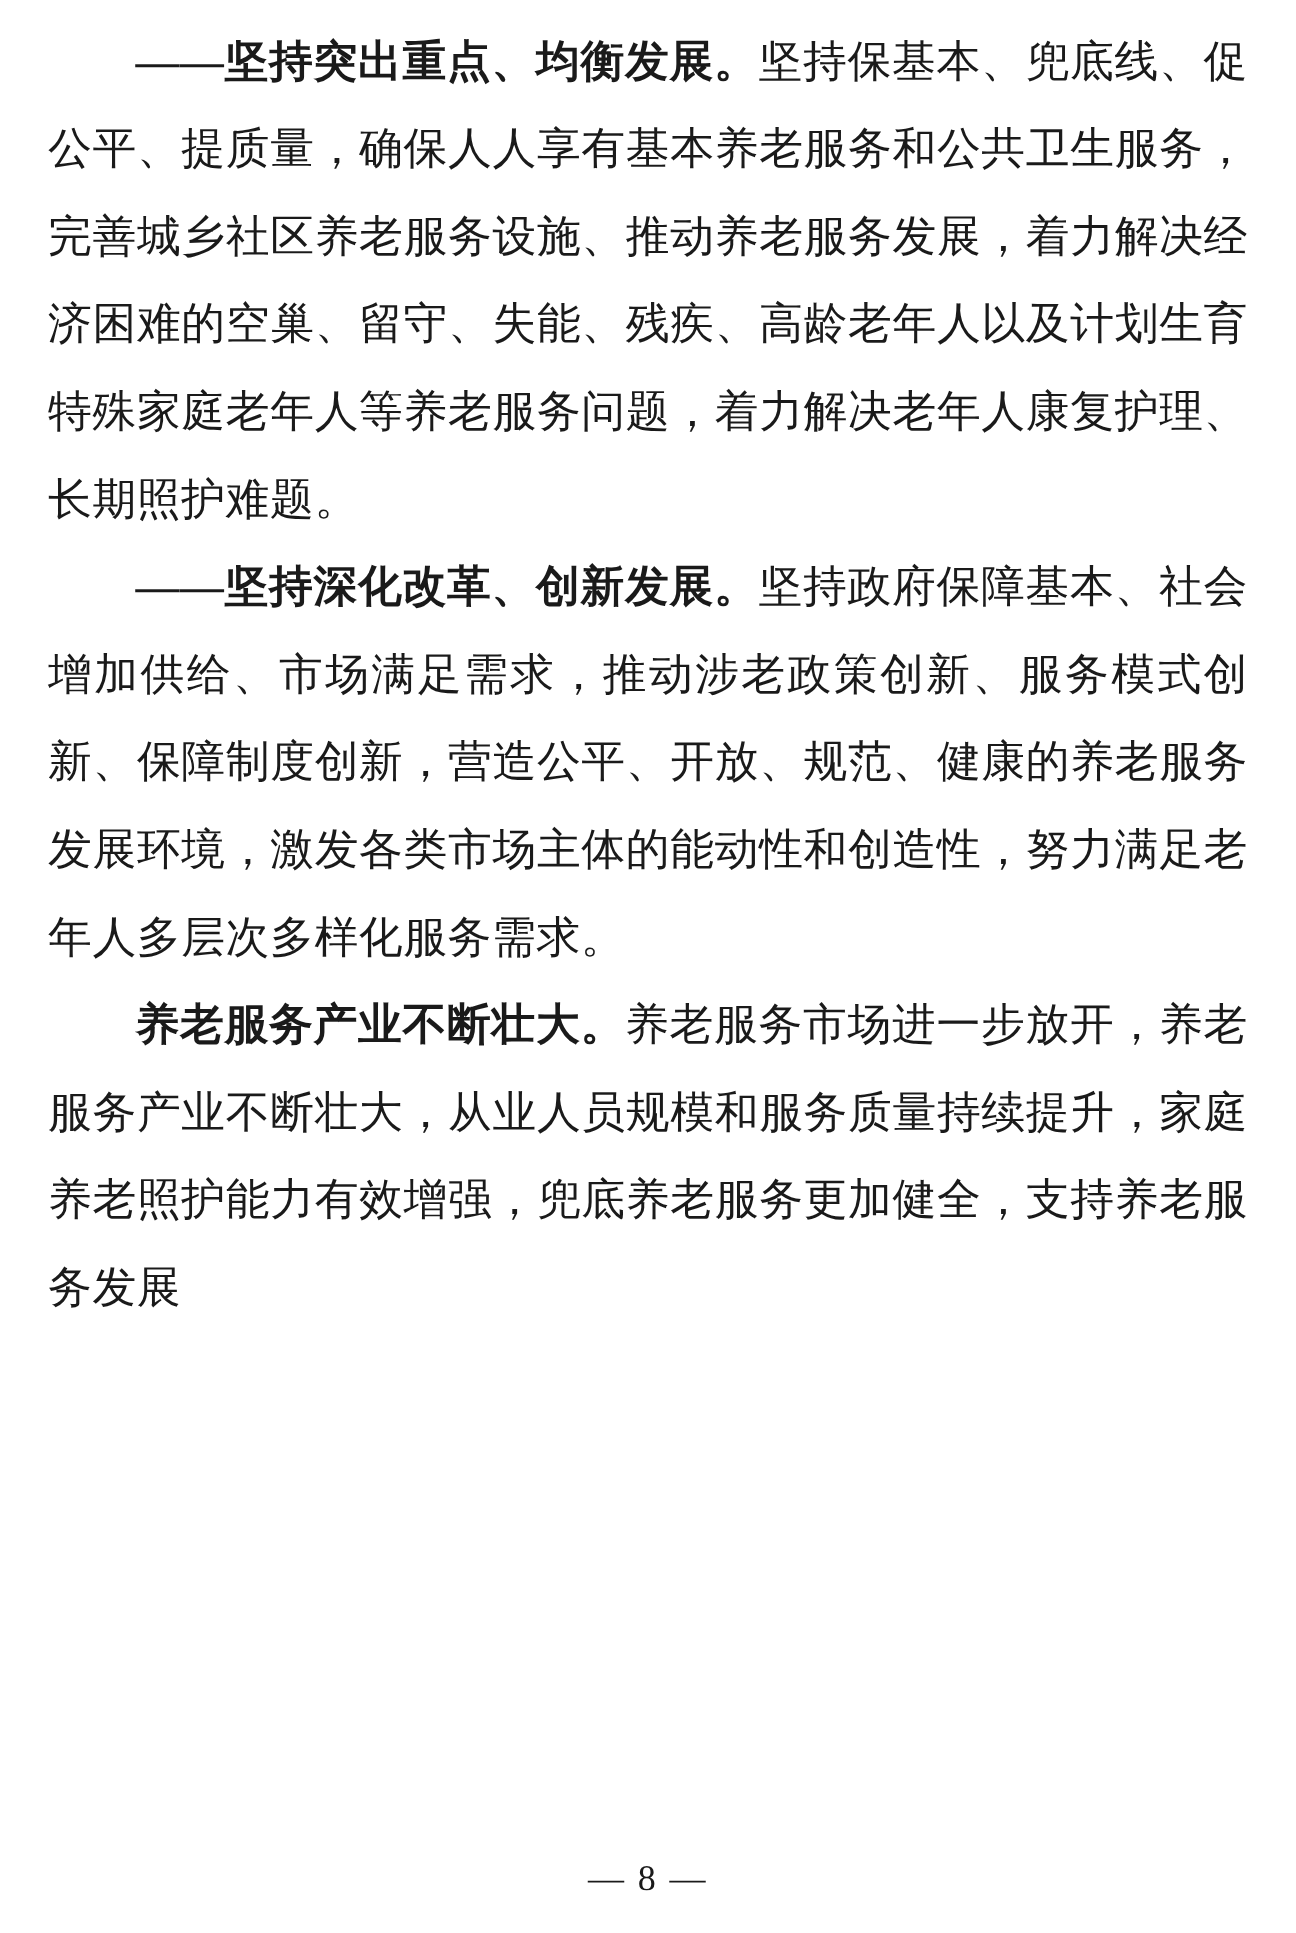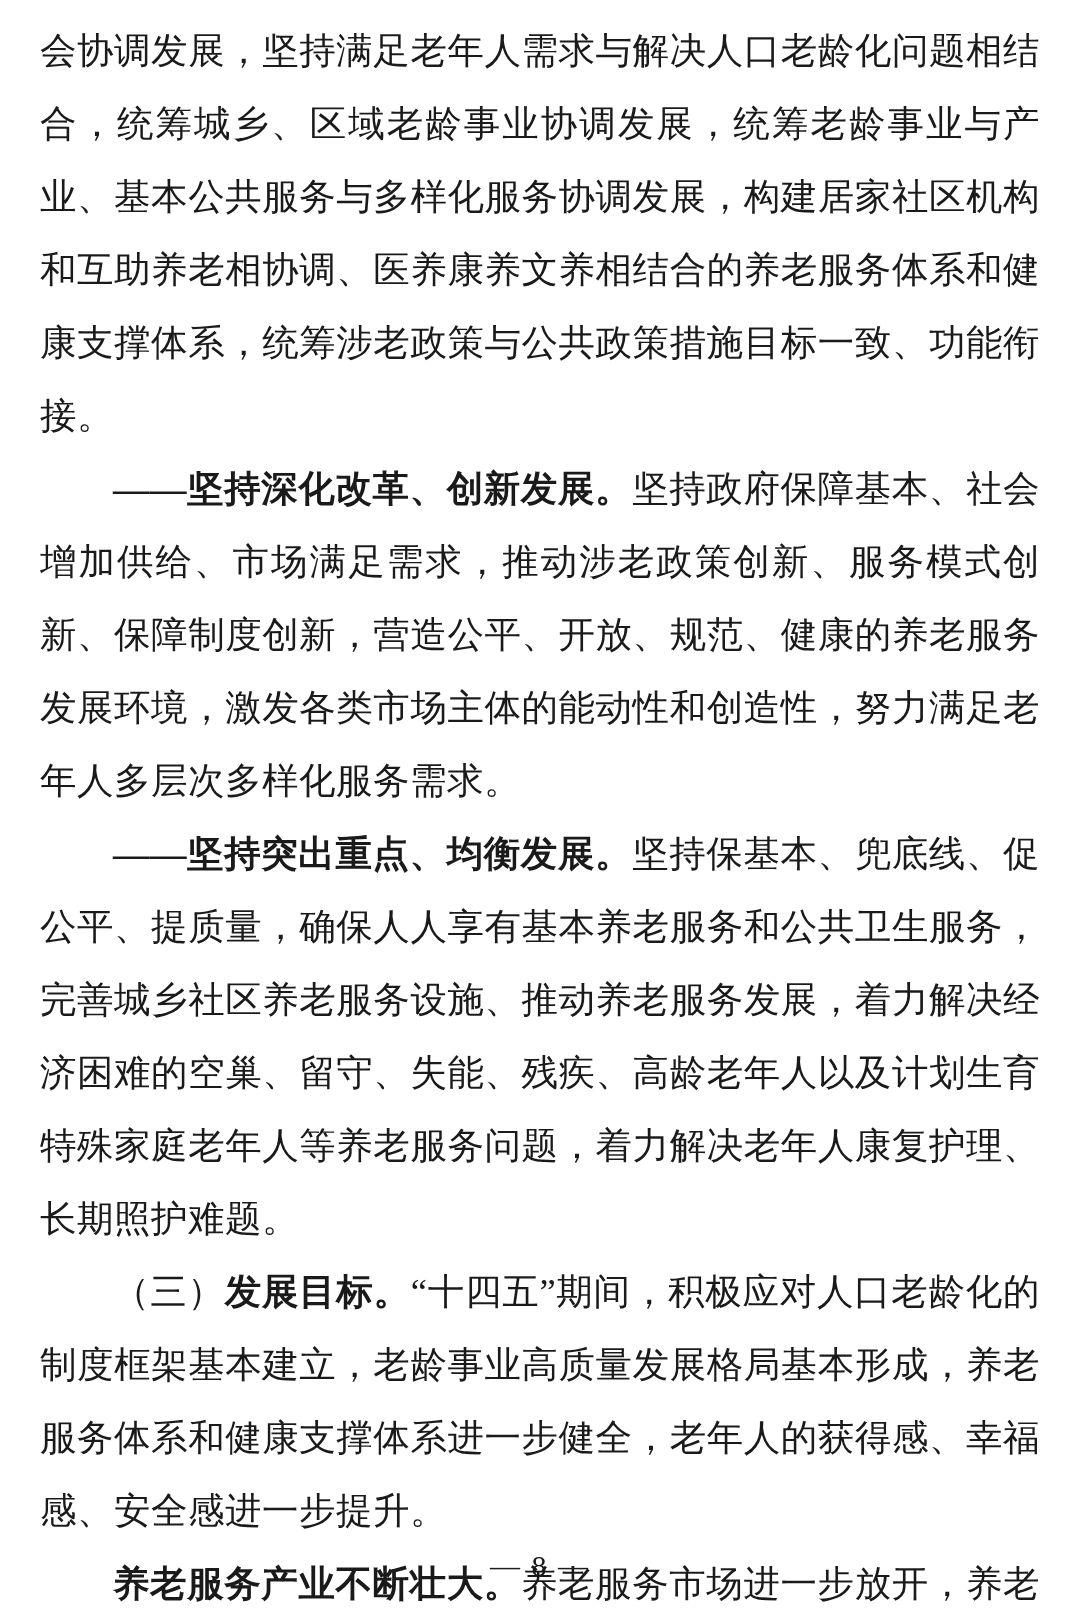--- a/index.html
+++ b/index.html
@@ -51,22 +51,20 @@
     letter-spacing: 2px;
     color: #1a1a1a;
     font-family: "Liberation Serif", "DejaVu Serif", serif;
   }
 </style>
 </head>
 <body>
 
 <div class="page">
   <div class="body-text" id="content">
-      <p class="para"><span>会协调发展，坚持满足老年人需求与解决人口老龄化问题相结合，统筹城乡、区域老龄事业协调发展，统筹老龄事业与产业、基本公共服务与多样化服务协调发展，构建居家社区机构和互助养老相协调、医养康养文养相结合的养老服务体系和健康支撑体系，统筹涉老政策与公共政策措施目标一致、功能衔接。</span></p>
+      <p class="para indent"><span class="b">——坚持突出重点、均衡发展。</span><span>坚持保基本、兜底线、促公平、提质量，确保人人享有基本养老服务和公共卫生服务，完善城乡社区养老服务设施、推动养老服务发展，着力解决经济困难的空巢、留守、失能、残疾、高龄老年人以及计划生育特殊家庭老年人等养老服务问题，着力解决老年人康复护理、长期照护难题。</span></p>
       <p class="para indent"><span class="b">——坚持深化改革、创新发展。</span><span>坚持政府保障基本、社会增加供给、市场满足需求，推动涉老政策创新、服务模式创新、保障制度创新，营造公平、开放、规范、健康的养老服务发展环境，激发各类市场主体的能动性和创造性，努力满足老年人多层次多样化服务需求。</span></p>
-      <p class="para indent"><span class="b">——坚持突出重点、均衡发展。</span><span>坚持保基本、兜底线、促公平、提质量，确保人人享有基本养老服务和公共卫生服务，完善城乡社区养老服务设施、推动养老服务发展，着力解决经济困难的空巢、留守、失能、残疾、高龄老年人以及计划生育特殊家庭老年人等养老服务问题，着力解决老年人康复护理、长期照护难题。</span></p>
-      <p class="para indent"><span>（三）</span><span class="b">发展目标。</span><span>“十四五”期间，积极应对人口老龄化的制度框架基本建立，老龄事业高质量发展格局基本形成，养老服务体系和健康支撑体系进一步健全，老年人的获得感、幸福感、安全感进一步提升。</span></p>
       <p class="para indent"><span class="b">养老服务产业不断壮大。</span><span>养老服务市场进一步放开，养老服务产业不断壮大，从业人员规模和服务质量持续提升，家庭养老照护能力有效增强，兜底养老服务更加健全，支持养老服务发展</span></p>
     </div>
 </div>
 <div class="footer">
   <span>— 8 —</span>
 </div>
 
 </body></html>

